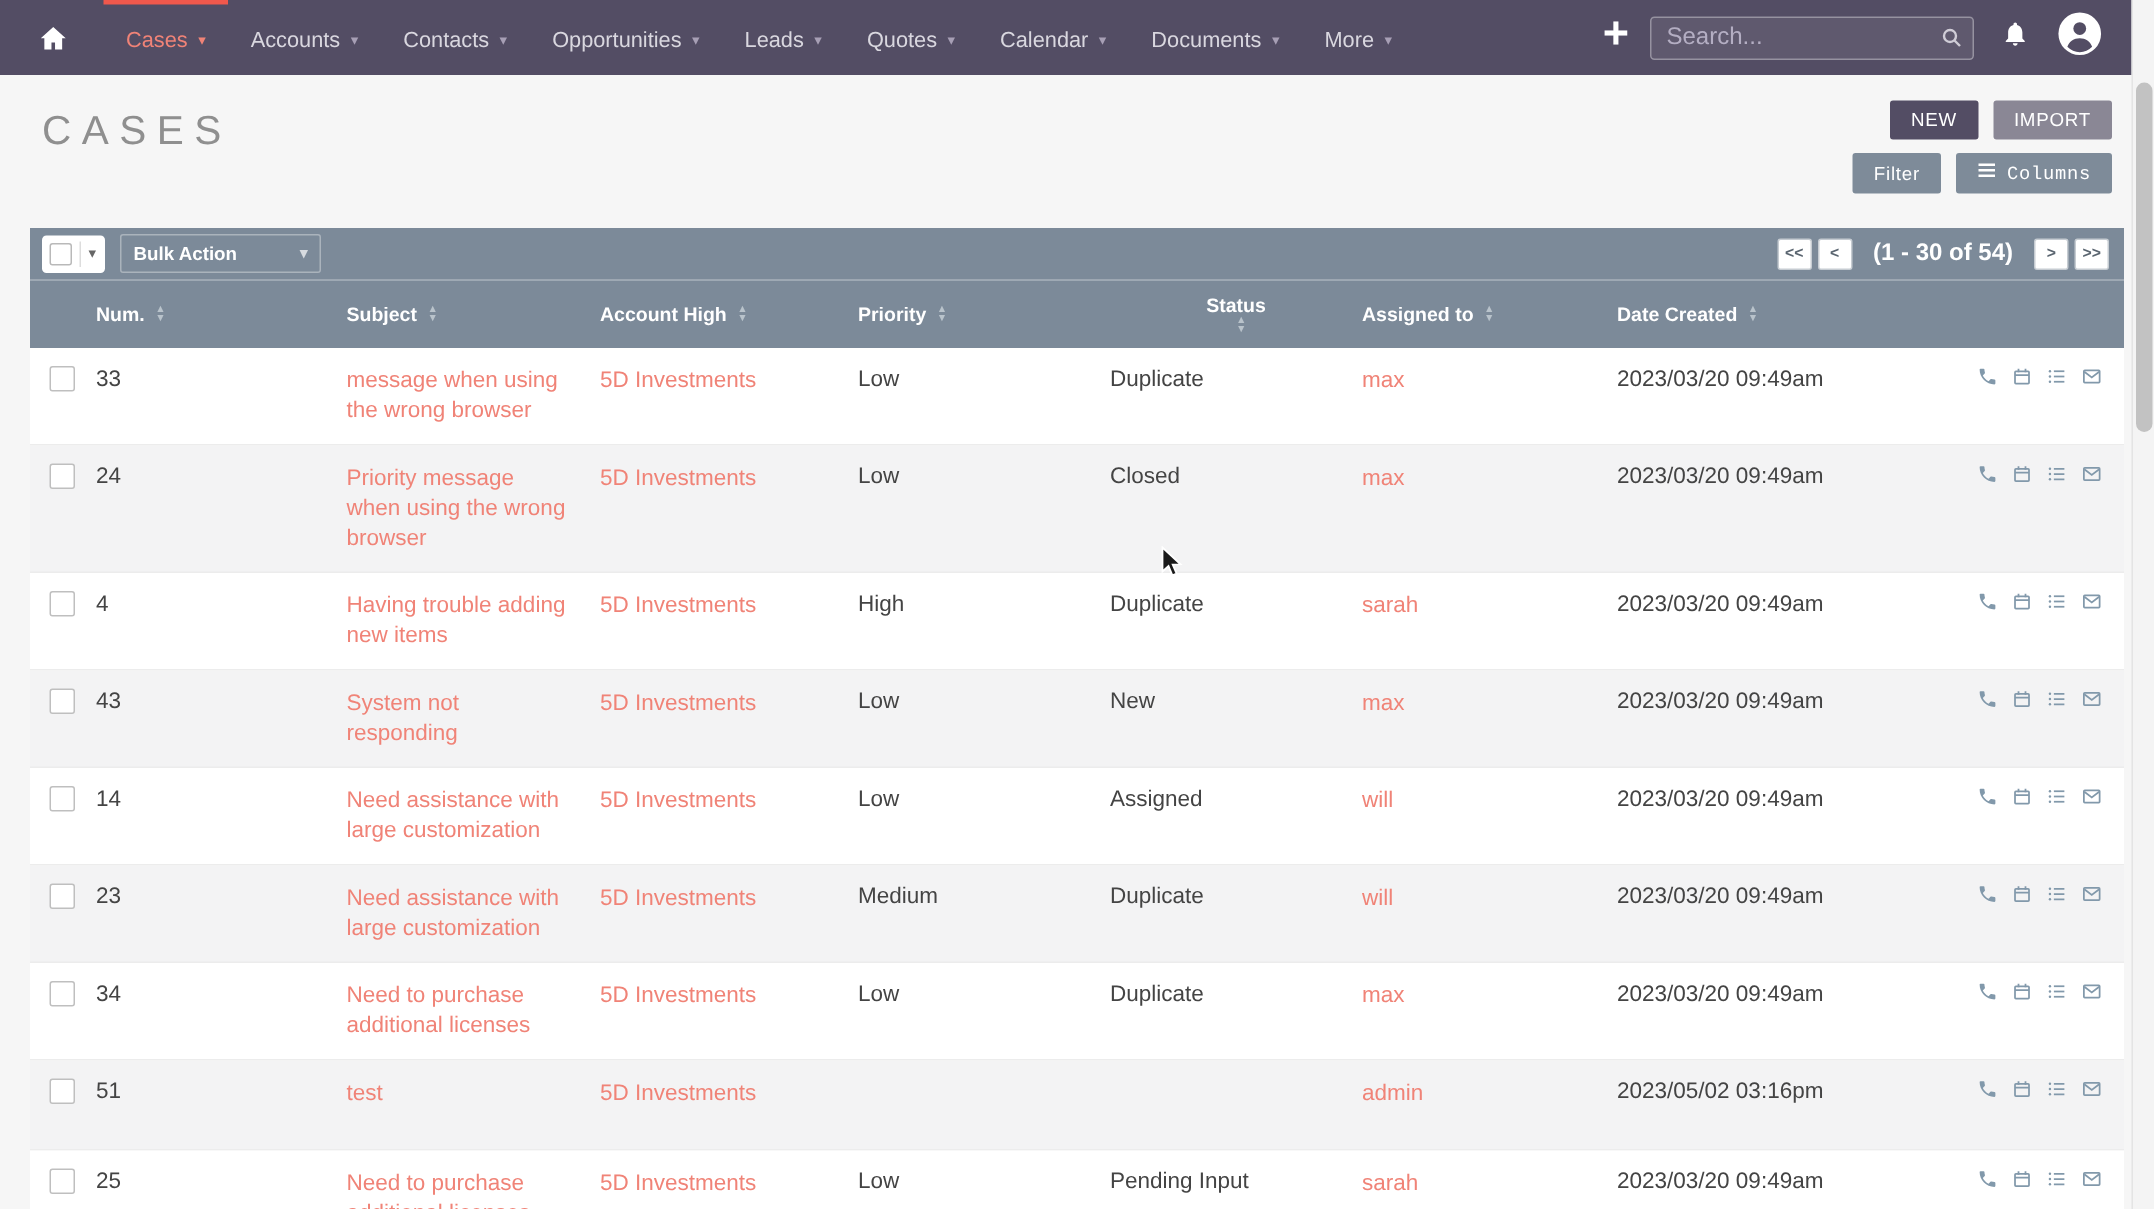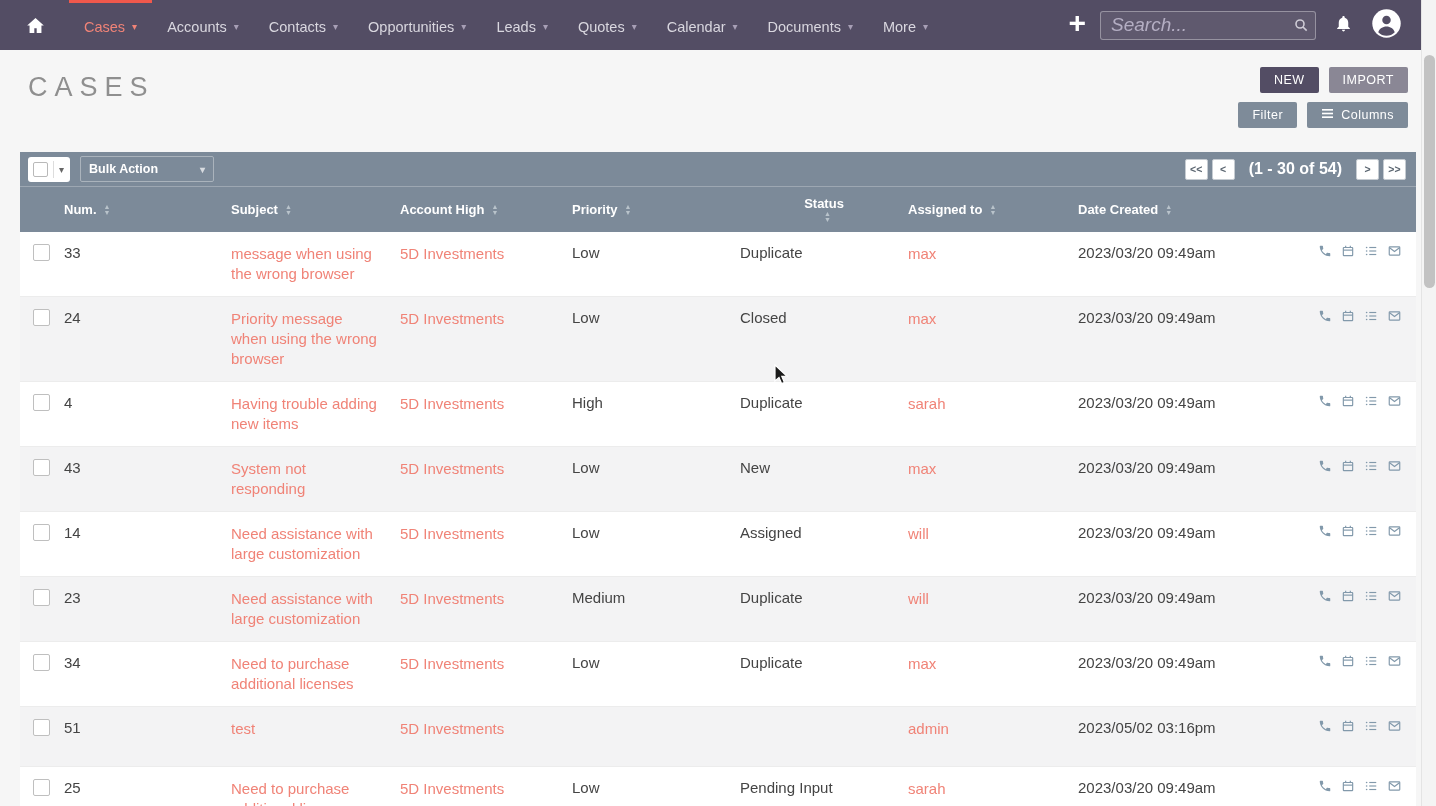--- a/index.html
+++ b/index.html
@@ -28,23 +28,22 @@
   .nav-plus {
     display:flex; align-items:center; color:#fff; font-size:30px; font-weight:bold;
     padding:0 14px 4px 0; cursor:pointer;
   }
   .nav-search {
     align-self:center; position:relative; width:216px; height:29px; margin-right:18px;
   }
   .nav-search input {
     width:100%; height:100%; background:rgba(255,255,255,0.07);
     border:1px solid rgba(255,255,255,0.35); border-radius:3px;
-    color:#eab308; font-size:19px; padding:0 30px 0 10px; outline:none;
+    color:#eab308; font-size:16px; padding:0 30px 0 10px; outline:none;
     font-family:"Liberation Sans", sans-serif;
-    font-style:italic;
   }
   .nav-search input::placeholder { color:#b4aec3; }
   .nav-search .mag { position:absolute; right:7px; top:6px; }
   .nav-bell { align-self:center; margin-right:18px; cursor:pointer; }
   .nav-avatar { align-self:center; cursor:pointer; }
 
   
   .page-head { position:relative; height:102px; }
   .page-title {
     position:absolute; left:28px; top:22px; font-size:27px; letter-spacing:7px;
@@ -52,21 +51,21 @@
   }
   .head-buttons { position:absolute; top:17px; right:28px; text-align:right; }
   .btn-row { display:flex; justify-content:flex-end; gap:10px; }
   .btn {
     border:none; color:#fff; font-size:12.5px; padding:6px 14px; border-radius:2px;
     cursor:pointer; font-family:"Liberation Sans", sans-serif; letter-spacing:0.5px;
   }
   .btn-new { background:#534d64; }
   .btn-import { background:#8a8795; }
   .btn-filter { background:#7e8b99; margin-top:9px; }
-  .btn-columns { background:#7e8b99; margin-top:9px; display:inline-flex; align-items:center; gap:7px; }
+  .btn-columns { background:#7e8b99; margin-top:9px; display:inline-flex; align-items:center; gap:7px;font-family:Liberation Mono, monospace; }
 
   
   .list-wrap { margin:0 20px; }
   .toolbar {
     background:#7c8a99; height:35px; display:flex; align-items:center; padding:0 10px 0 8px;
     border-bottom:1px solid rgba(255,255,255,0.25);
   }
   .select-split {
     background:#fff; border-radius:3px; height:25px; display:flex; align-items:center;
     padding:0 4px 0 5px; cursor:pointer;

